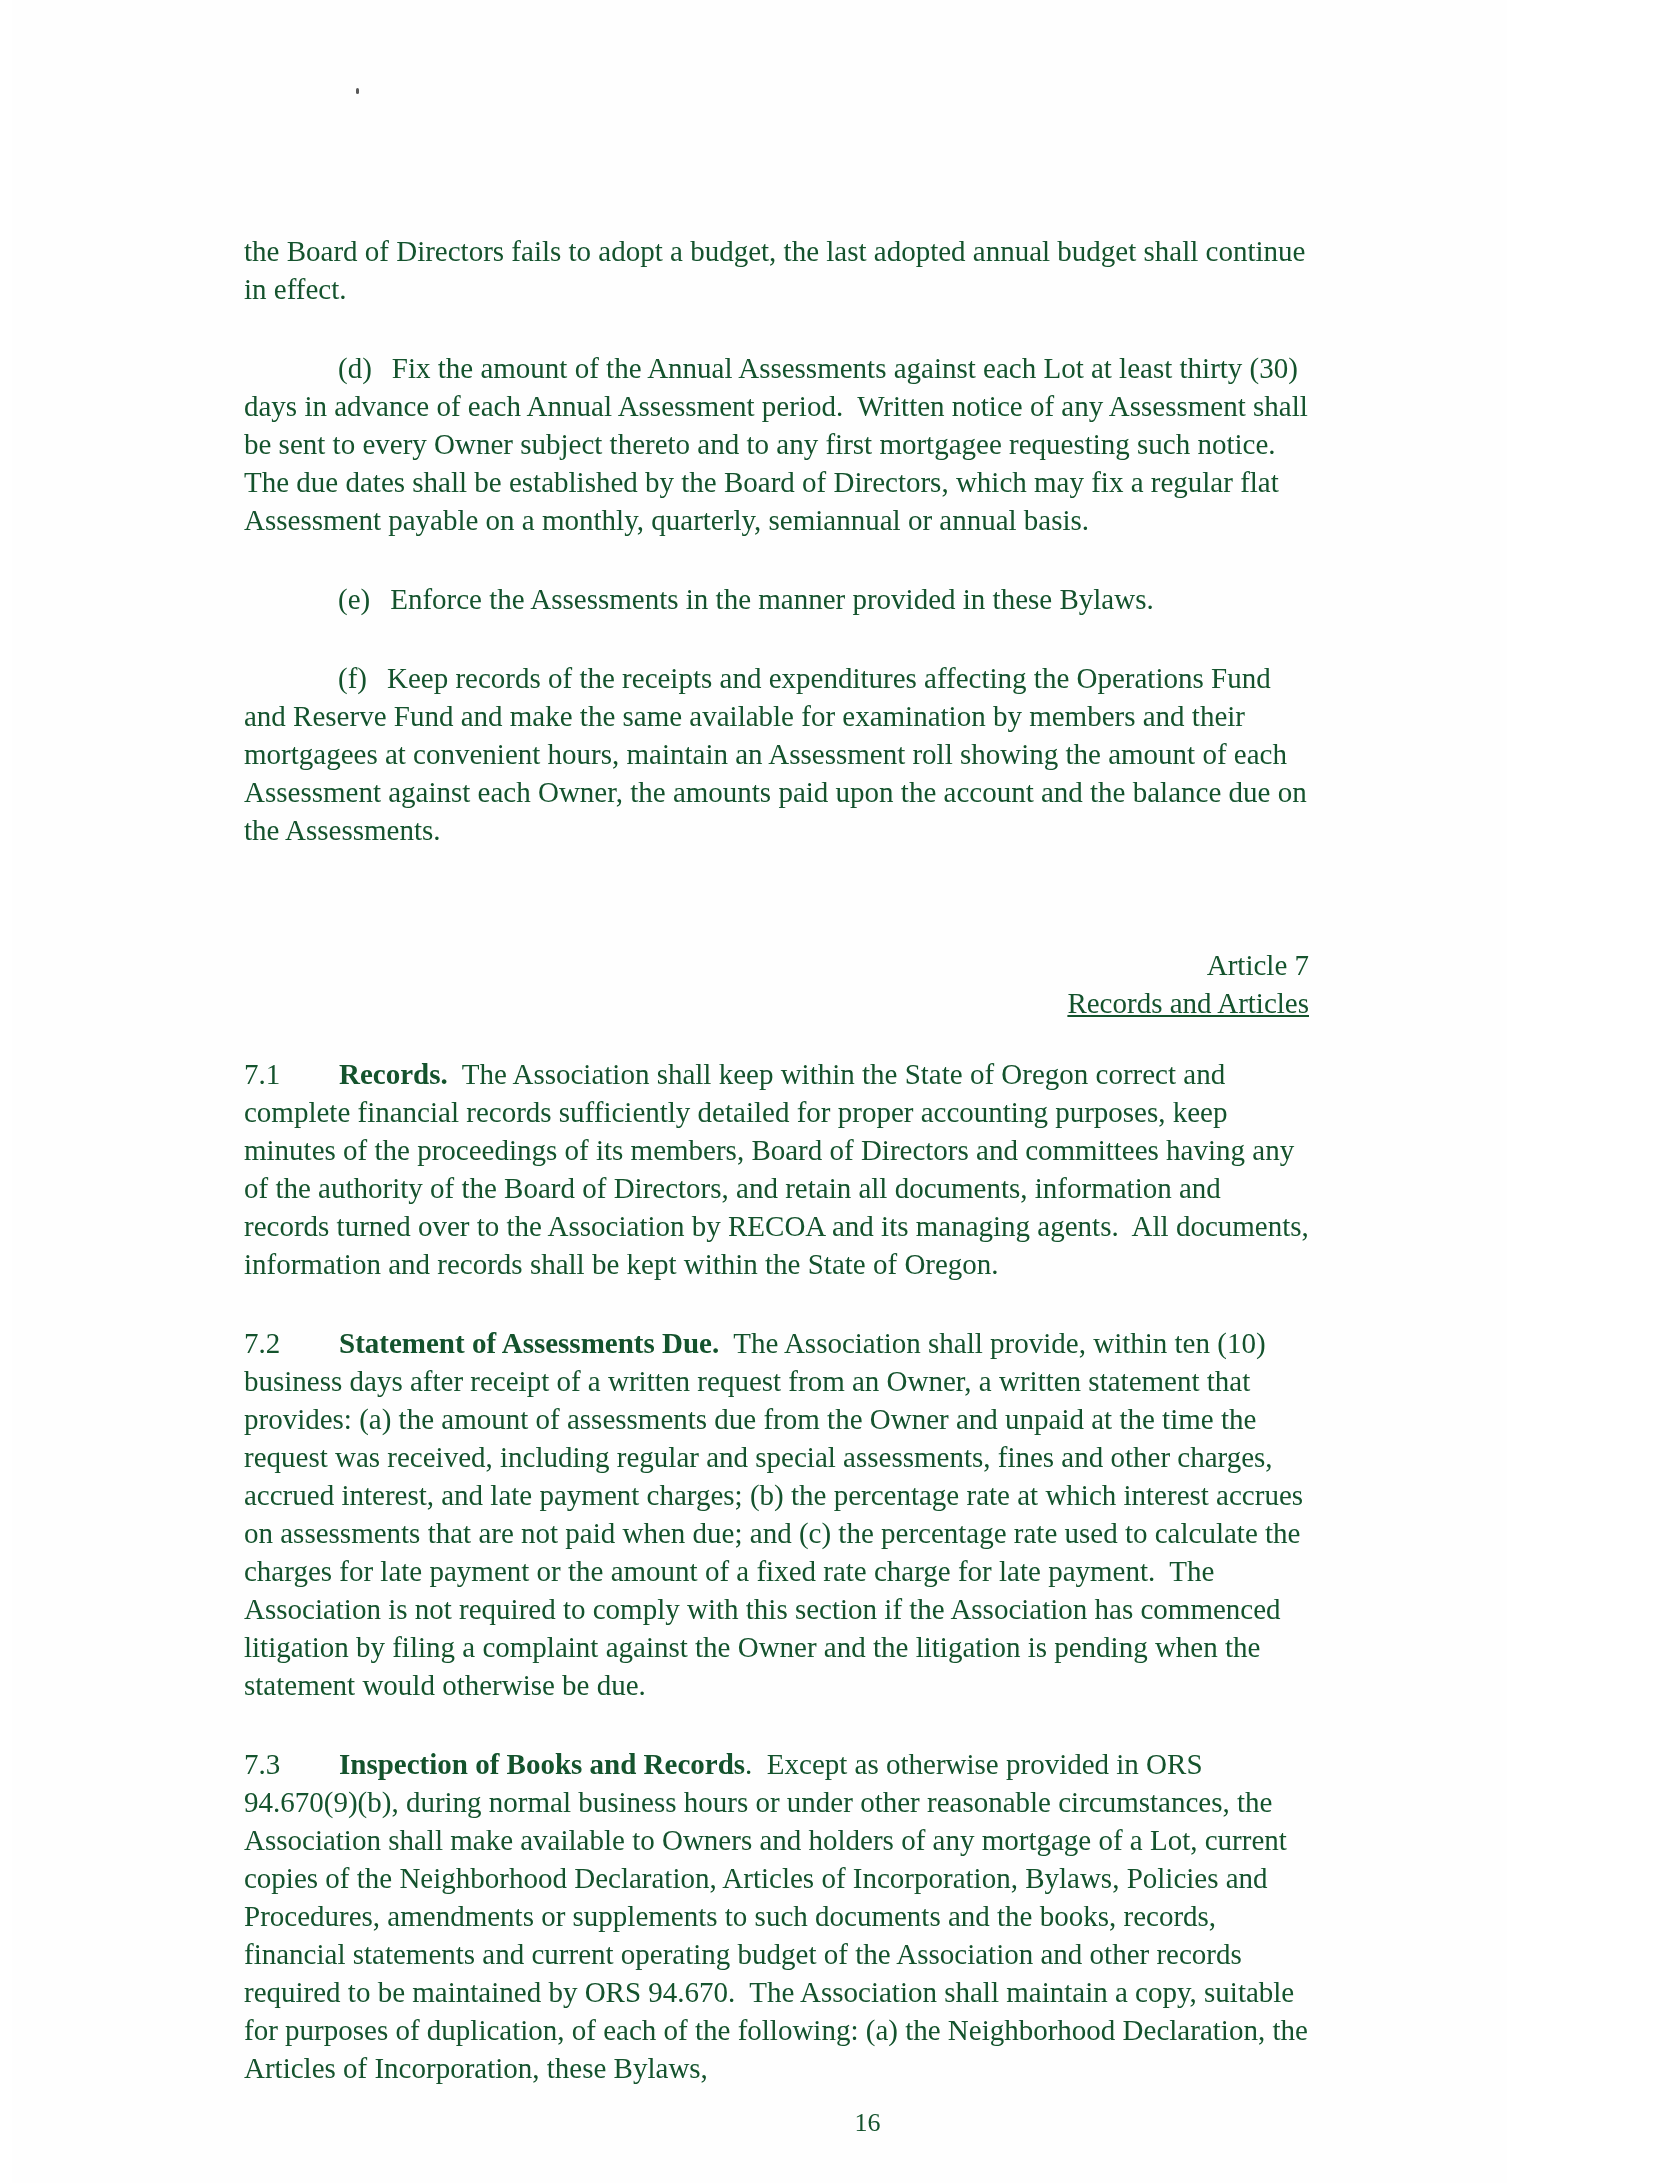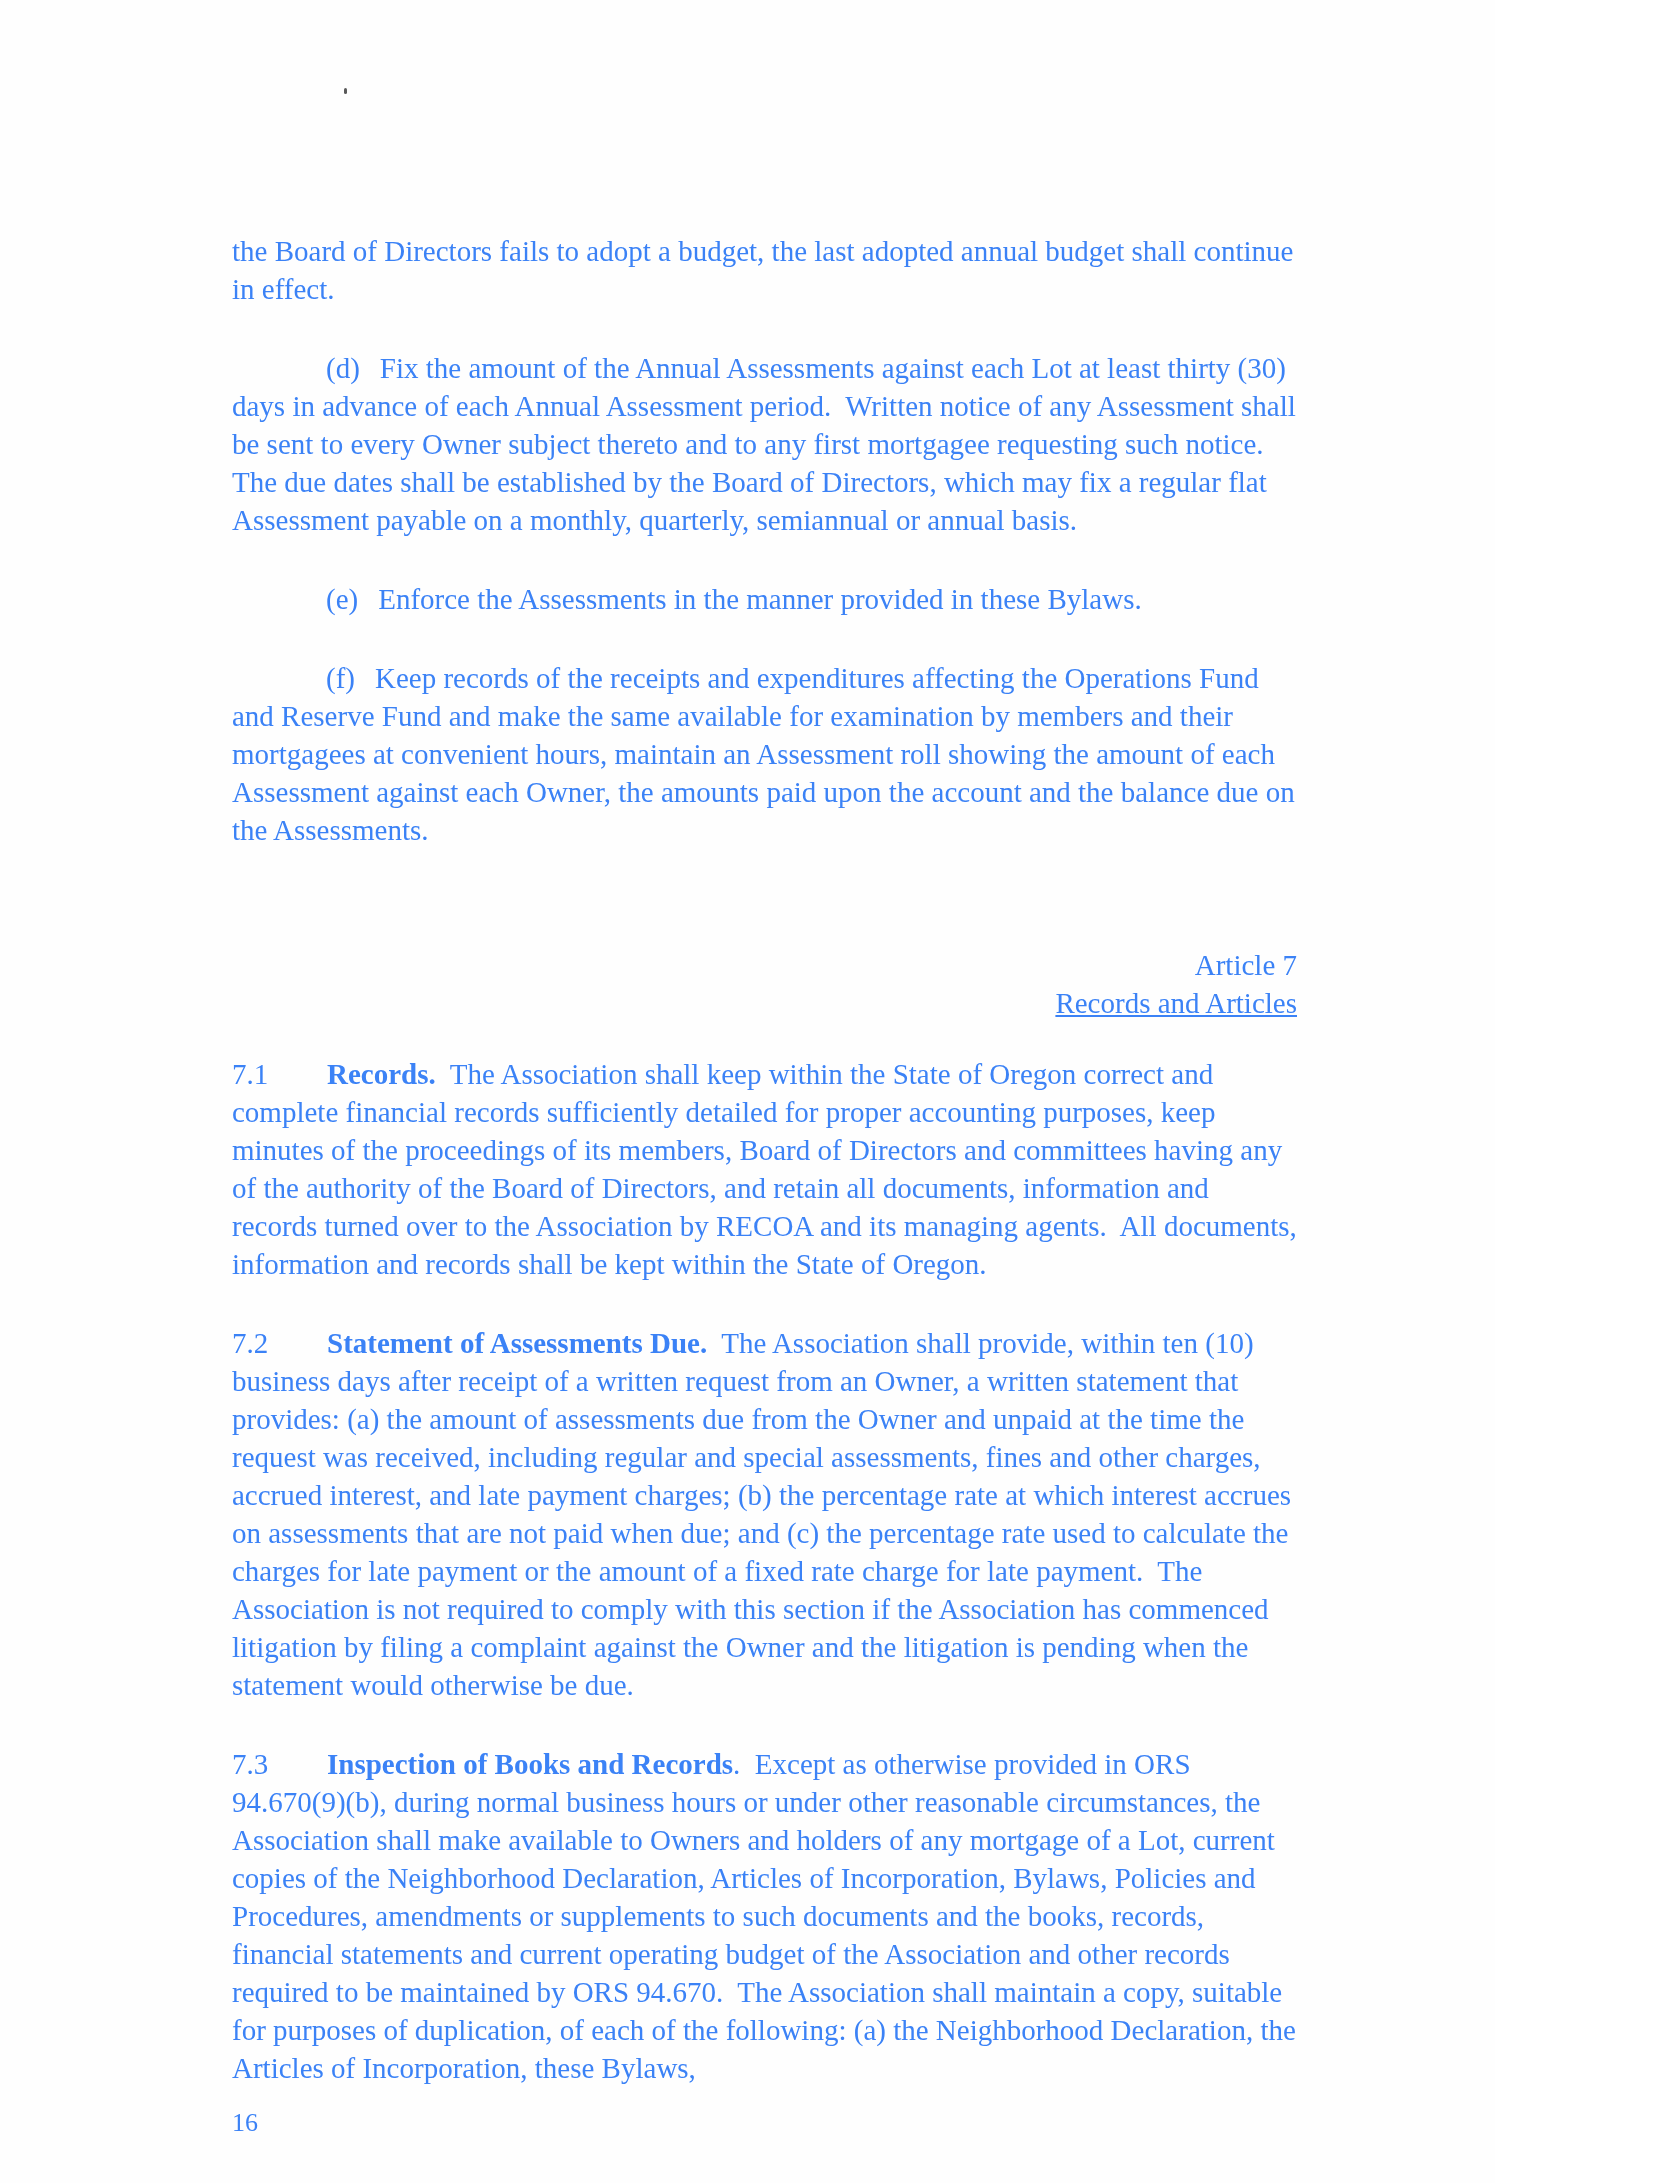--- a/index.html
+++ b/index.html
@@ -10,22 +10,23 @@
   .page {
     position: relative;
     width: 1495px;
     height: 2183px;
     background: #fefefef9;
     box-sizing: border-box;
     padding: 232px 198px 0 232px;
     font-family: "Liberation Serif", serif;
     font-size: 29px;
     line-height: 38px;
-    color: #3b82f6;
+    color: #14532d;
     overflow: hidden;
+    margin-left: 12px;
   }
   p {
     margin: 0 0 41px 0;
     white-space: pre-wrap;
   }
   .indent-para {
     text-indent: 94px;
   }
   .item-label {
     margin-right: 20px;
@@ -47,21 +48,21 @@
     text-indent: 0;
   }
   .secheading {
     font-weight: bold;
   }
   .page-number {
     position: absolute;
     left: 232px;
     top: 2104px;
     width: 1247px;
-    text-align: left;
+    text-align: center;
     font-size: 26px;
   }
   .artifact-dot {
     position: absolute;
     left: 344px;
     top: 88px;
     width: 3.3px;
     height: 6px;
     background: #5a5a5a;
     border-radius: 2px;

